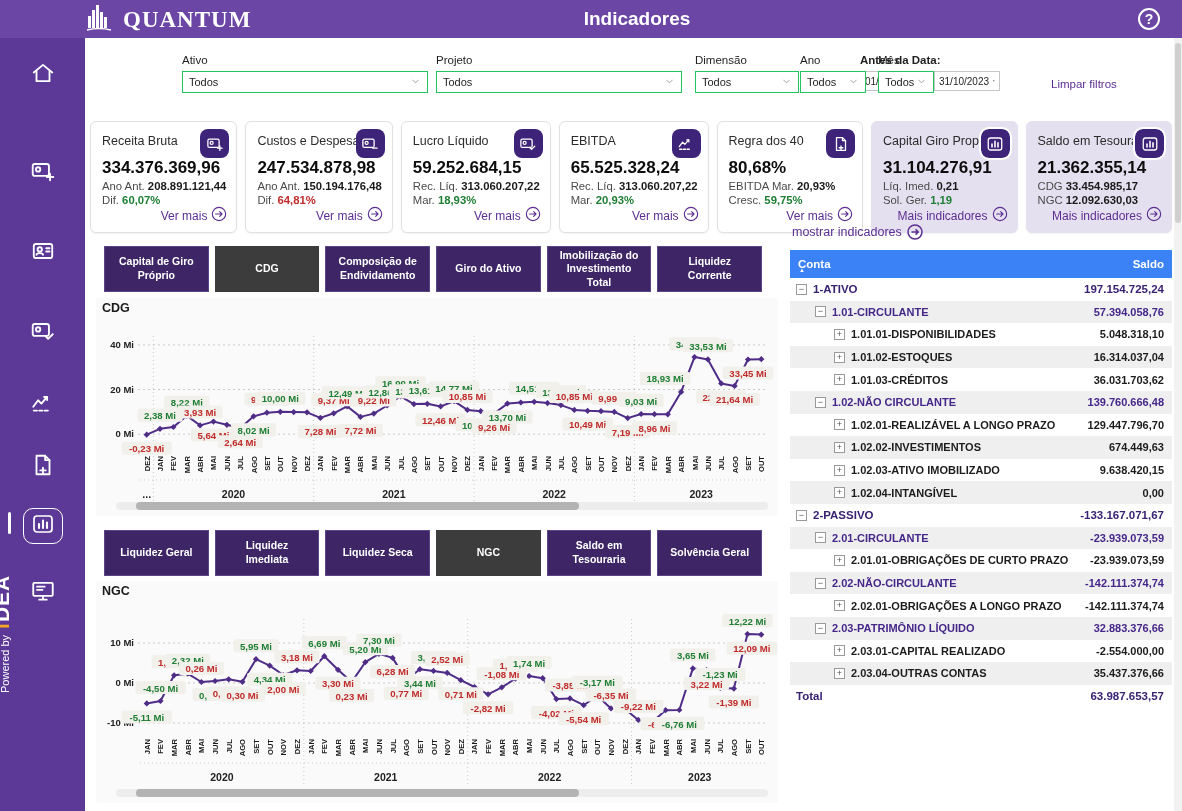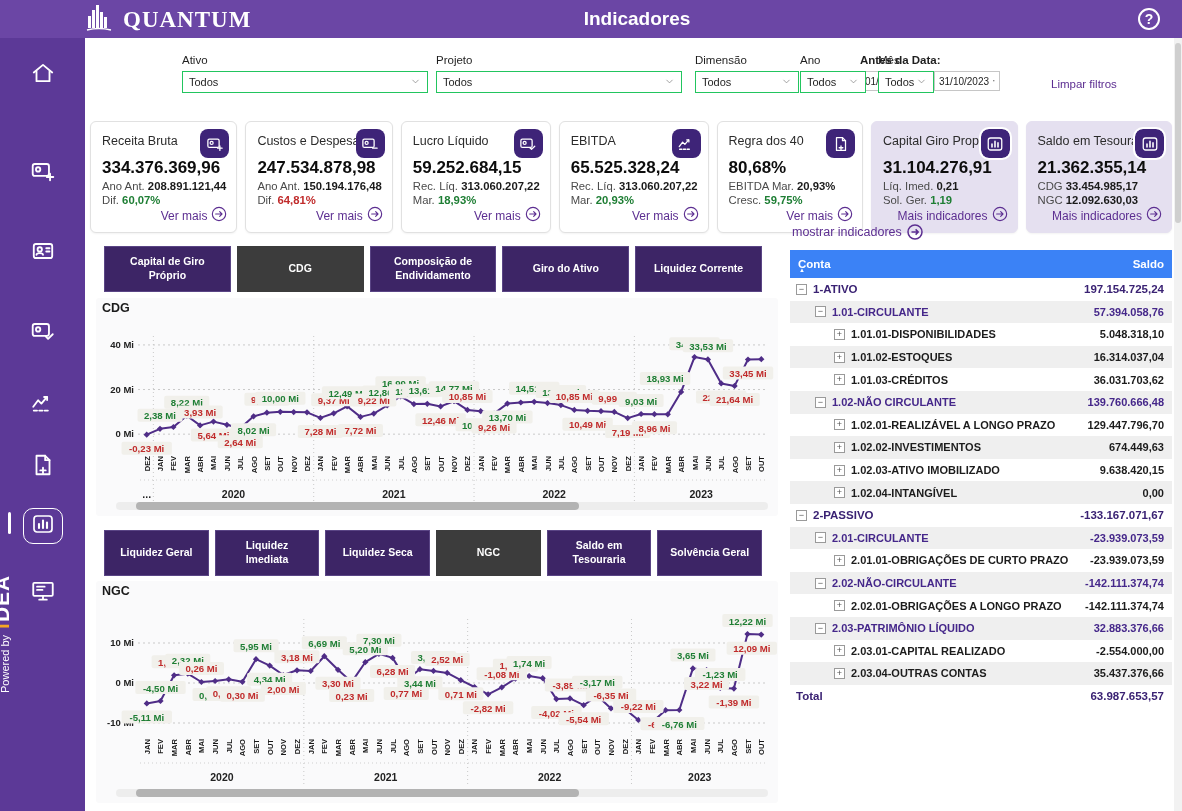--- a/index.html
+++ b/index.html
@@ -365,20 +365,21 @@
           </svg></span>
       </div>
     </div>
   </div>
 
 <div class="tabs" style="top:246px;" id="tabs1">
     <div class="tab ">Capital de Giro Próprio</div>
     <div class="tab active">CDG</div>
     <div class="tab ">Composição de Endividamento</div>
     <div class="tab ">Giro do Ativo</div>
+    <div class="tab ">Imobilização do Investimento Total</div>
     <div class="tab ">Liquidez Corrente</div>
   </div>
 
 <div class="chart-panel" style="top:298px; height:218px;" id="chart0">
   <div class="chart-title">CDG</div>
   <div class="hscroll" style="bottom:6px;">
       <div class="thumb"></div>
     </div>
 <svg width="682" height="200" style="position:absolute;left:0;top:16px">
       <line x1="42" y1="30.92307692307692" x2="672" y2="30.92307692307692" stroke="#C9C9C9" stroke-width="1" stroke-dasharray="2 3"></line>

